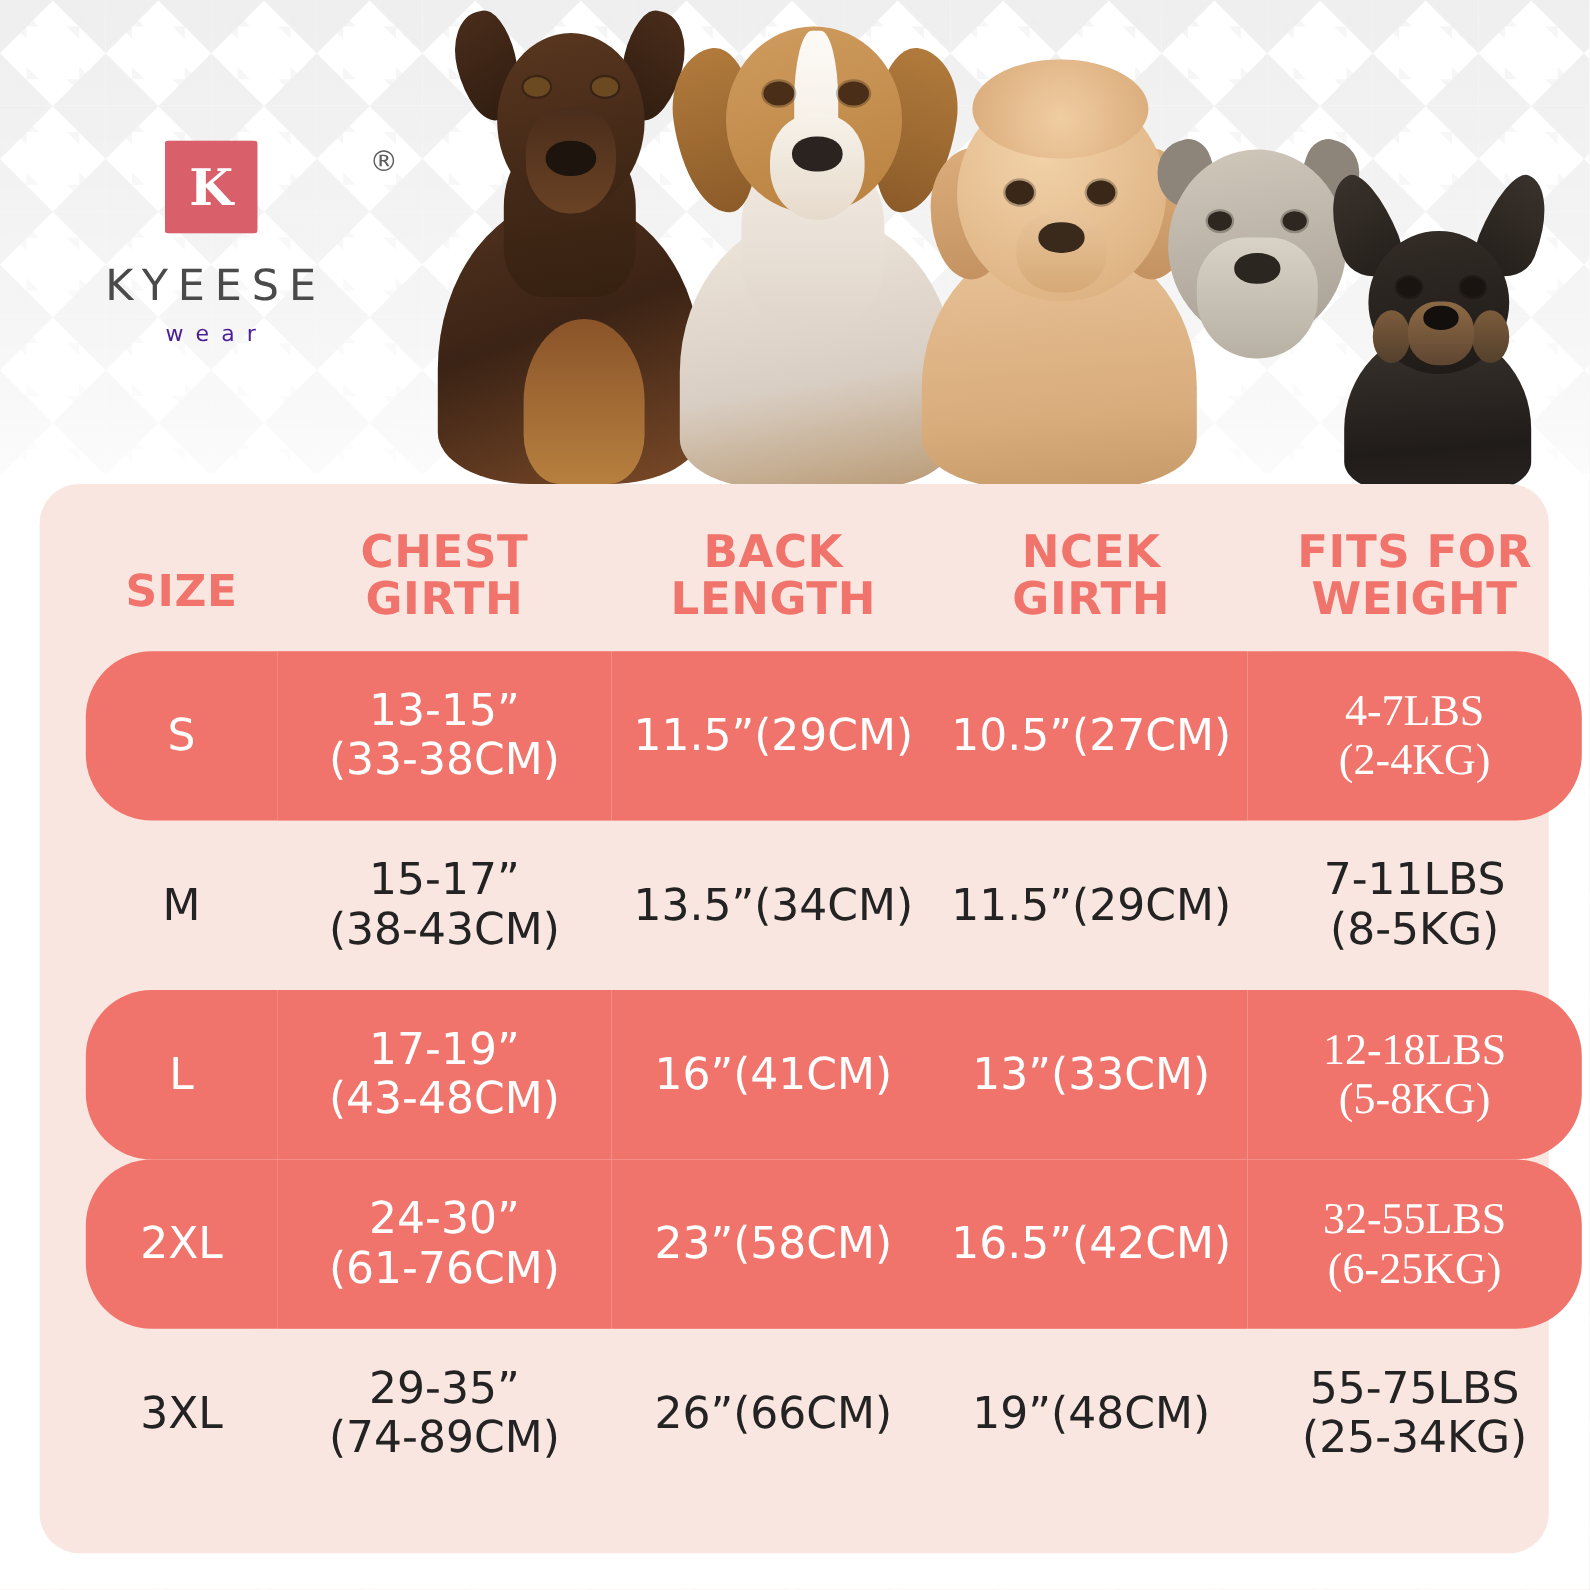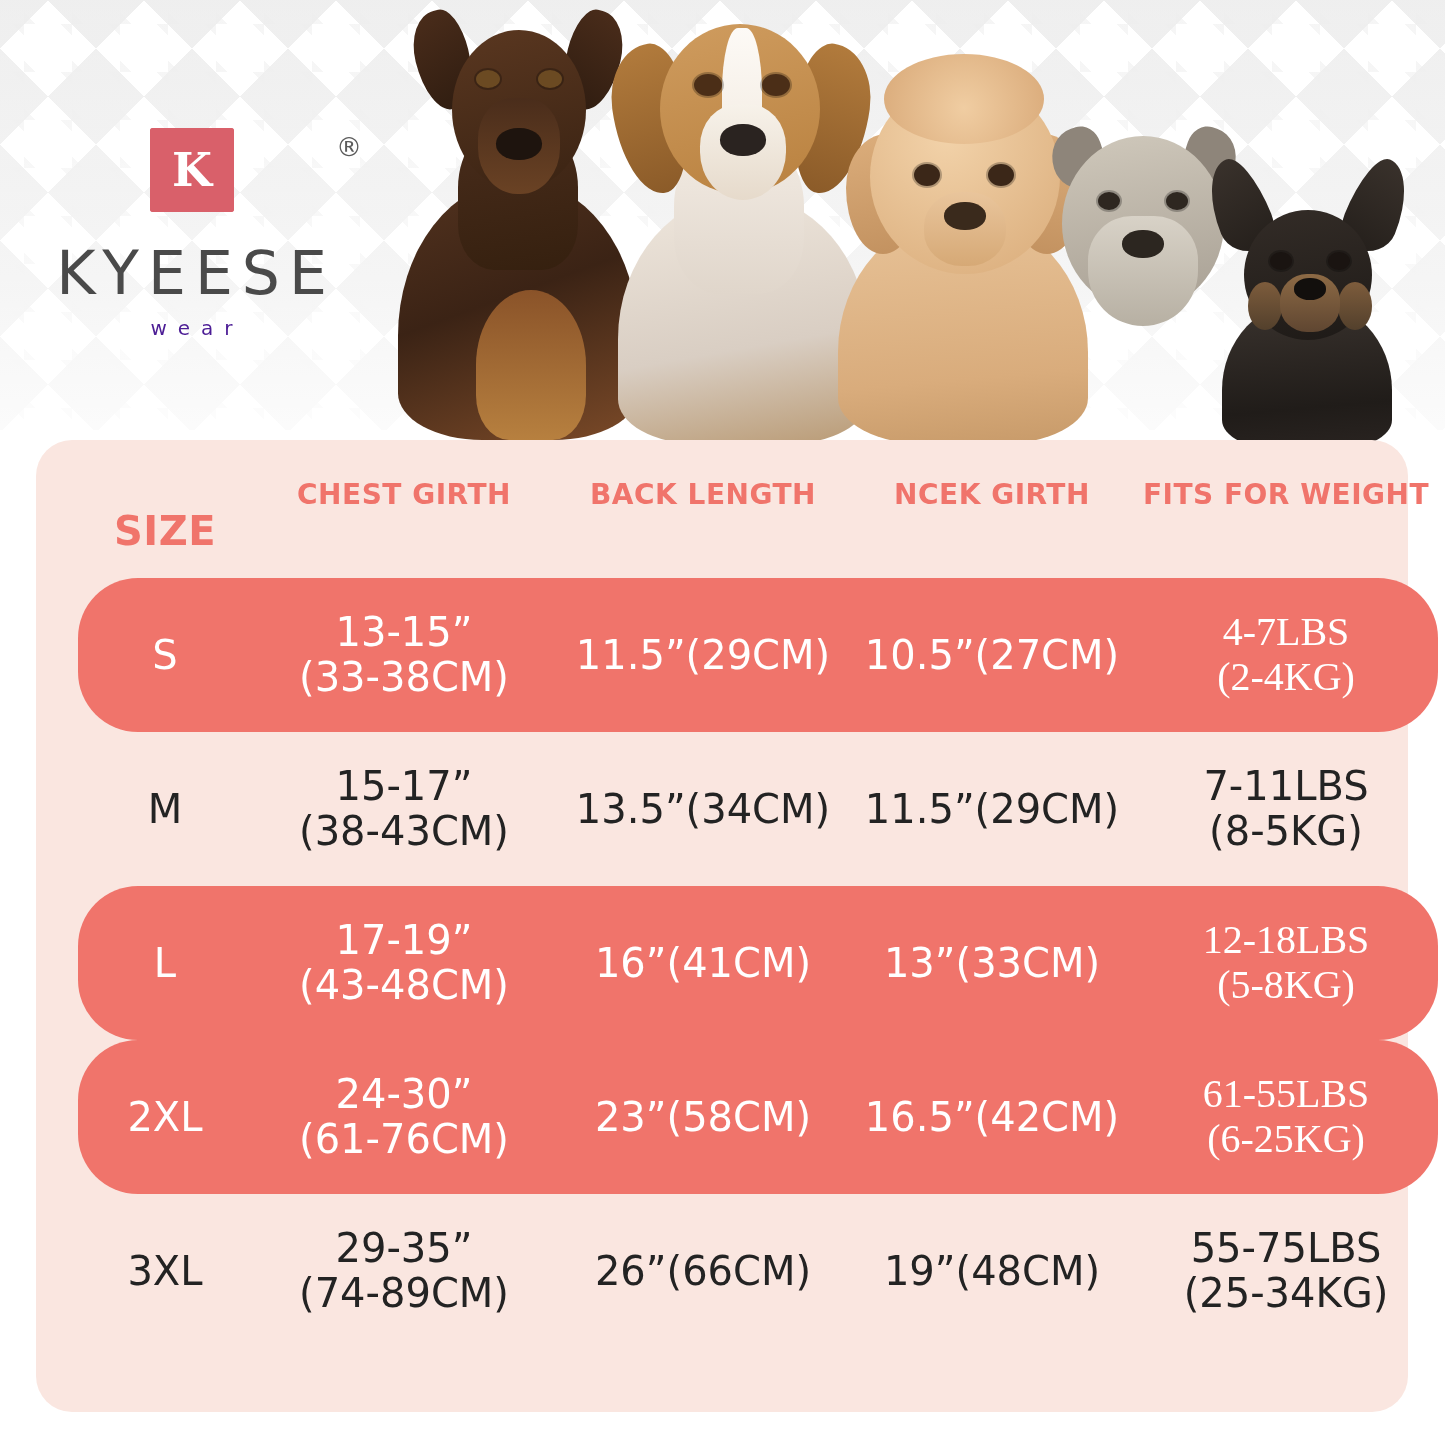--- a/index.html
+++ b/index.html
@@ -79,21 +79,21 @@
   .brand-reg {
     position: absolute;
     left: 186px;
     top: 4px;
     font-size: 26px;
     color: #5b5b5b;
   }
   .brand-name {
     margin-top: 26px;
     font-family: "DejaVu Sans", sans-serif;
-    font-size: 60px;
+    font-size: 39px;
     letter-spacing: 9px;
     color: #4a4a4a;
     font-weight: 500;
     padding-left: 8px;
   }
   .brand-sub {
     margin-top: 8px;
     font-size: 20px;
     letter-spacing: 11px;
     color: #4c1d95;
@@ -345,21 +345,21 @@
     padding: 34px 26px 20px 42px;
   }
   table.size-table {
     width: 100%;
     border-collapse: separate;
     border-spacing: 0;
     table-layout: fixed;
   }
   table.size-table th {
     color: #f0746b;
-    font-size: 28px;
+    font-size: 41px;
     font-weight: bold;
     line-height: 1.05;
     letter-spacing: 0.5px;
     padding: 6px 2px 26px 2px;
     vertical-align: top;
     text-align: center;
   }
   table.size-table th.col-size {
     width: 170px;
     font-size: 40px;
@@ -529,21 +529,21 @@
         </tr>
         <tr class="band">
           <td class="cell-size">2XL</td>
           <td class="two-line">
             <span class="l1">24-30”</span>
             <span class="l2">(61-76CM)</span>
           </td>
           <td>23”(58CM)</td>
           <td>16.5”(42CM)</td>
           <td class="two-line">
-            <span class="l1">61-55LBS</span>
+            <span class="l1">32-55LBS</span>
             <span class="l2">(6-25KG)</span>
           </td>
         </tr>
         <tr>
           <td class="cell-size">3XL</td>
           <td class="two-line">
             <span class="l1">29-35”</span>
             <span class="l2">(74-89CM)</span>
           </td>
           <td>26”(66CM)</td>

